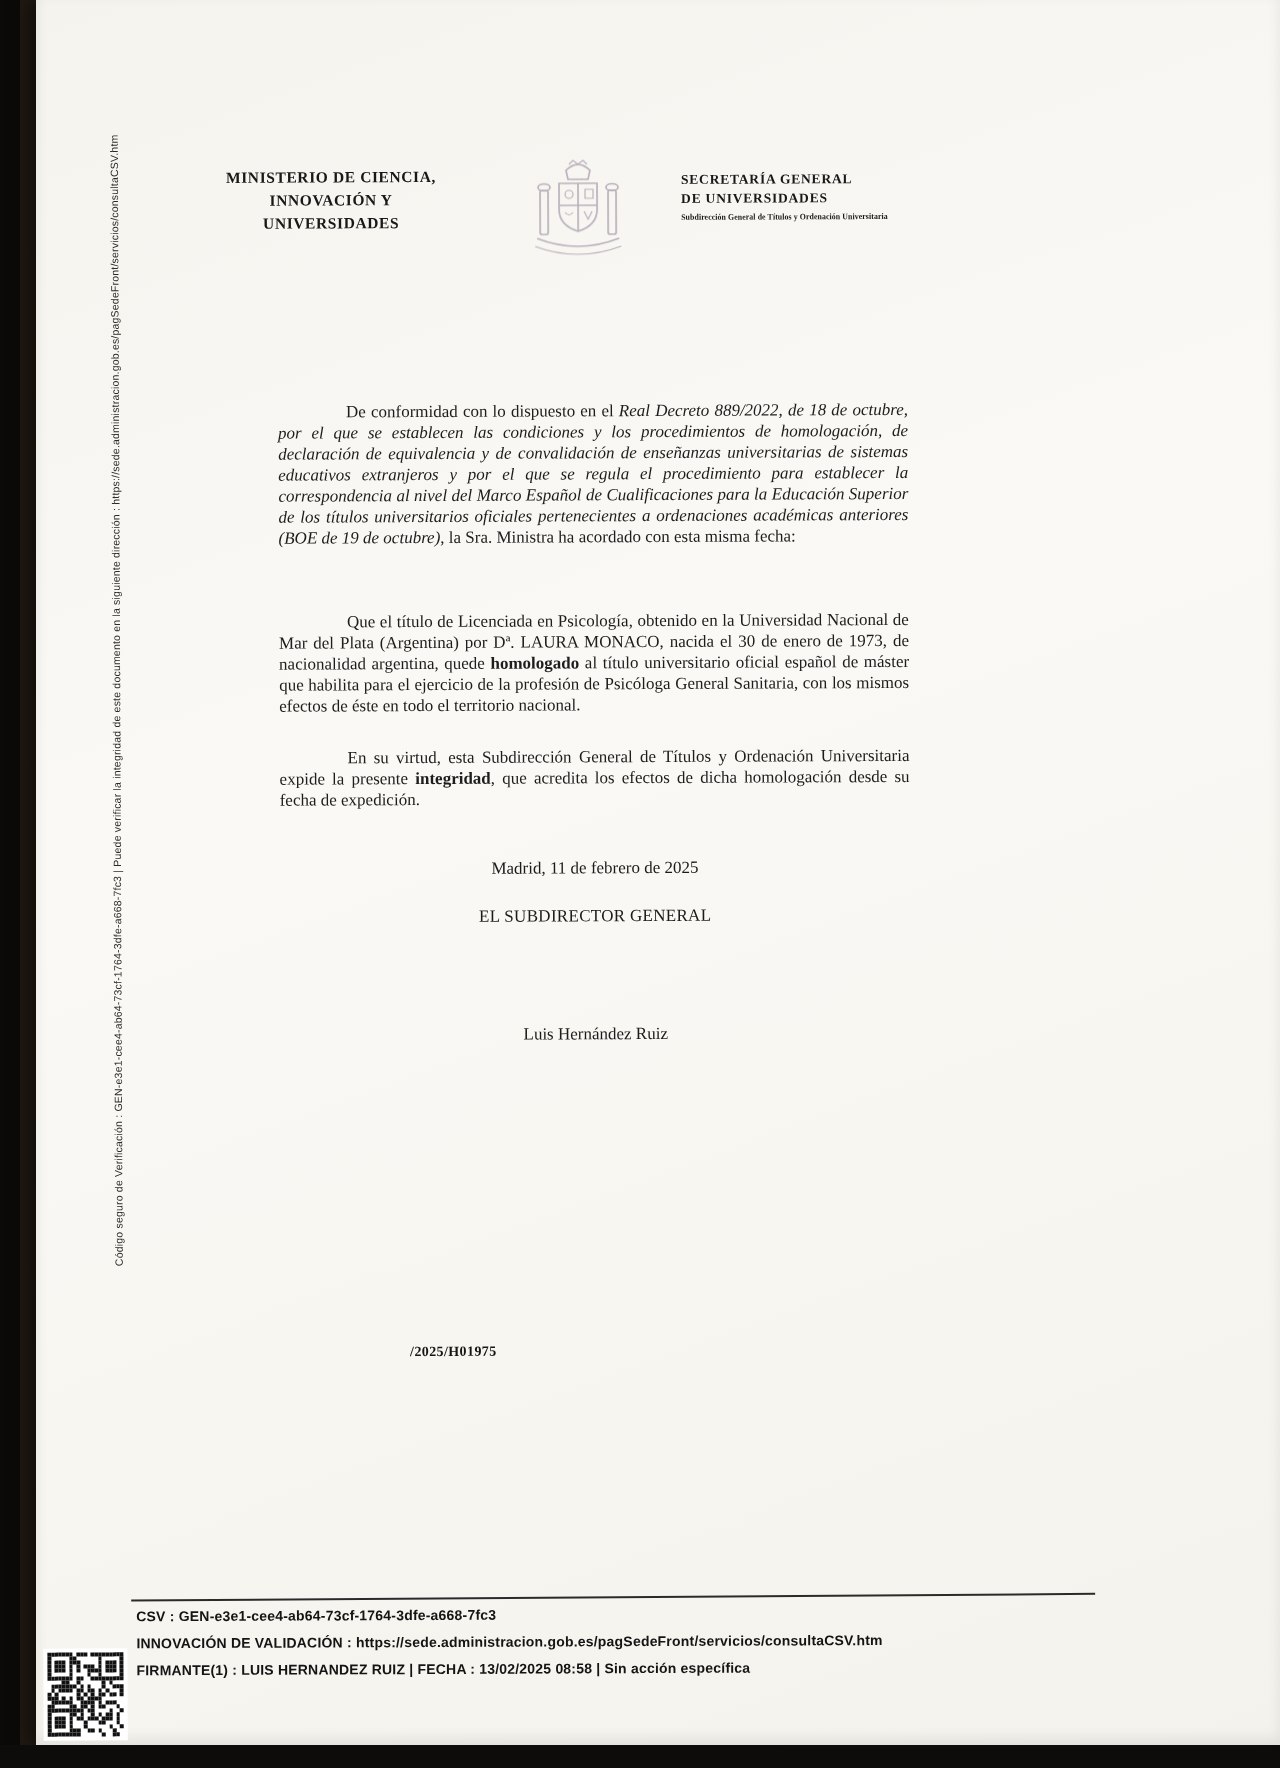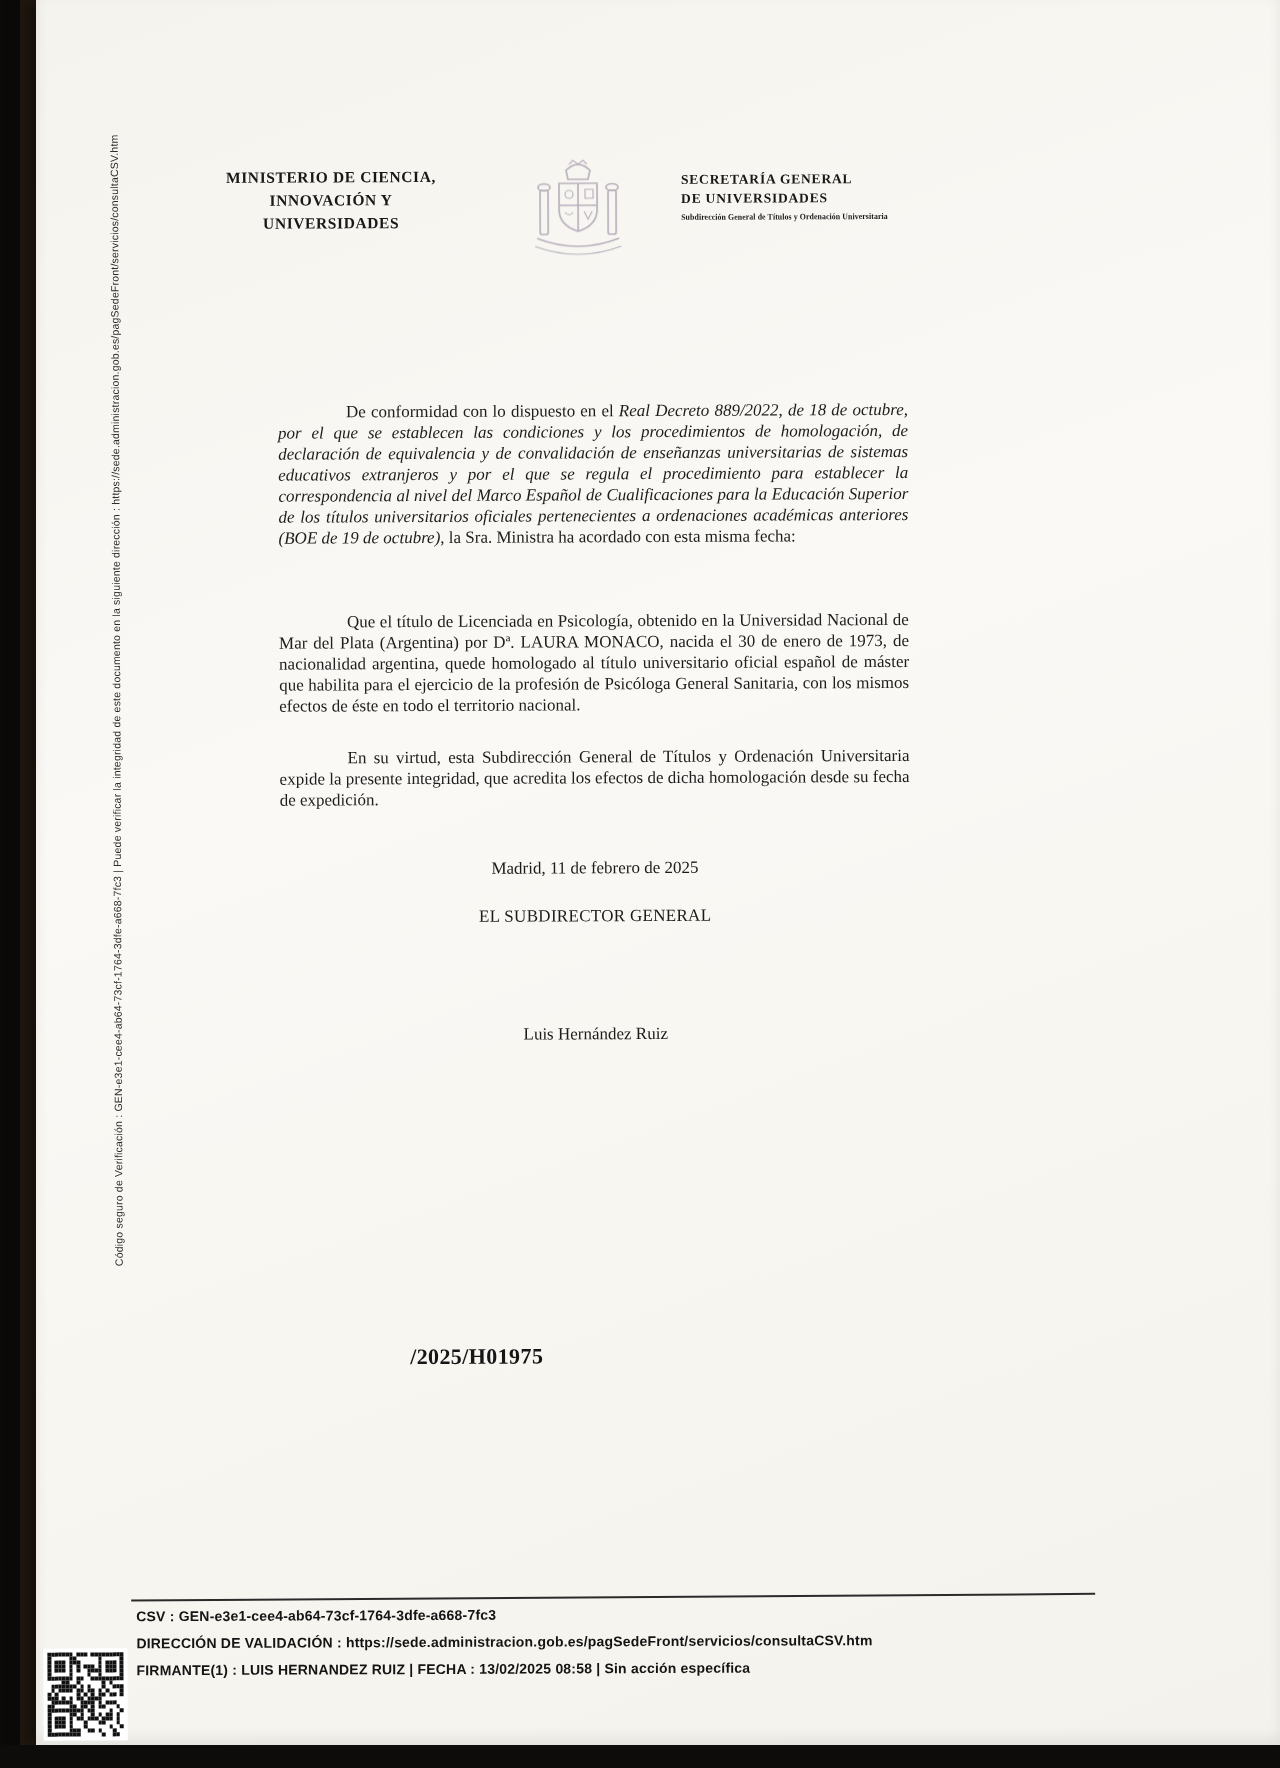--- a/index.html
+++ b/index.html
@@ -33,29 +33,29 @@
     transform:translate(-50%,-50%) rotate(-90deg);
     font-family:"Liberation Sans", sans-serif;font-size:10.5px;color:#2a2a2a;
     white-space:nowrap;text-align:center;letter-spacing:.2px;
   }
 
   
   .bodycol{position:absolute;left:244px;width:630px;text-align:justify;
     font-size:17px;line-height:21px;color:#1d1d1d;}
   .indent{text-indent:68px;}
   .it{font-style:italic;}
-  .bd{font-weight:400;}
+  .bd{font-weight:700;}
   .p1{top:400px;}
   .p2{top:610px;}
   .p3{top:746px;}
   .centerline{position:absolute;left:244px;width:630px;text-align:center;font-size:17px;color:#1b1b1b;}
   .dateline{top:858px;}
   .signer-title{top:906px;letter-spacing:.3px;}
   .signer-name{top:1024px;}
-  .refnum{position:absolute;left:372px;top:1343px;font-weight:700;font-size:22px;letter-spacing:.4px;color:#161616;}
+  .refnum{position:absolute;left:372px;top:1343px;font-weight:700;font-size:14px;letter-spacing:.4px;color:#161616;}
 
   
   .footer-rule{position:absolute;left:92px;top:1596px;width:964px;height:2px;background:#2a2a2a;transform:rotate(-0.15deg);}
   .footer-line{position:absolute;left:97px;font-family:"Liberation Sans", sans-serif;
     font-weight:700;font-size:14px;color:#141414;letter-spacing:.2px;white-space:nowrap;}
   .f1{top:1606px;}
   .f2{top:1633px;}
   .f3{top:1660px;}
 
   
@@ -125,21 +125,21 @@
     <div class="centerline signer-name">Luis Hernández Ruiz</div>
 
     <div class="refnum">/2025/H01975</div>
 
     <div class="footer-rule"></div>
 
     <div class="footer-line f1">
       <span>CSV : </span><span>GEN-e3e1-cee4-ab64-73cf-1764-3dfe-a668-7fc3</span>
     </div>
     <div class="footer-line f2">
-      <span>DIRECCIÓN DE VALIDACIÓN : </span><span>https://sede.administracion.gob.es/pagSedeFront/servicios/consultaCSV.htm</span>
+      <span>INNOVACIÓN DE VALIDACIÓN : </span><span>https://sede.administracion.gob.es/pagSedeFront/servicios/consultaCSV.htm</span>
     </div>
     <div class="footer-line f3">FIRMANTE(1) : LUIS HERNANDEZ RUIZ | FECHA : 13/02/2025 08:58 | Sin acción específica</div>
 
     <div class="qr">
       <div class="qr-grid">
           <div class="qm"></div>
           <div class="qm"></div>
           <div class="qm"></div>
           <div class="qm"></div>
           <div class="qm"></div>

